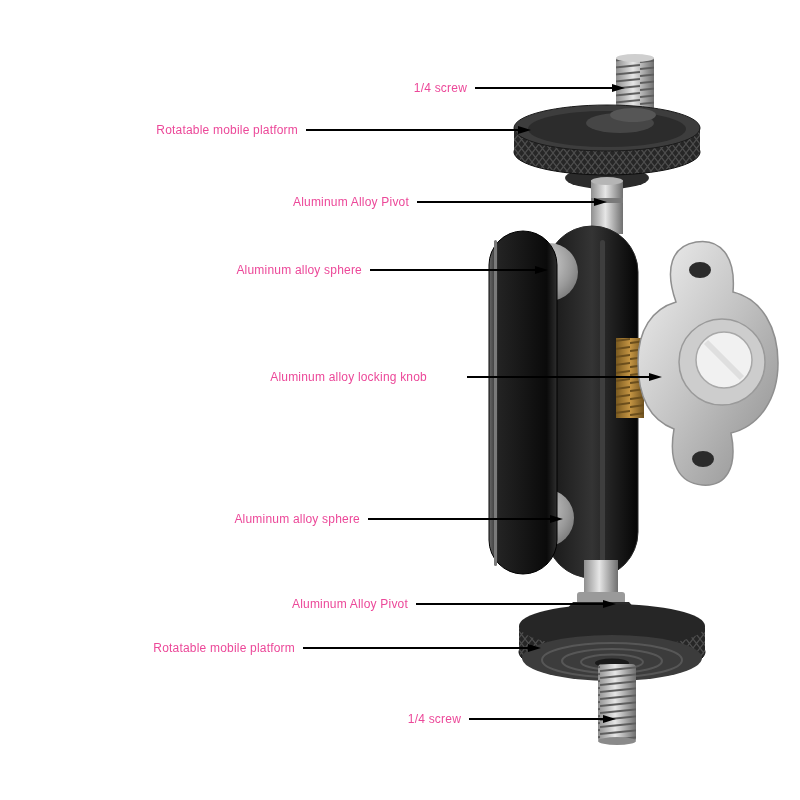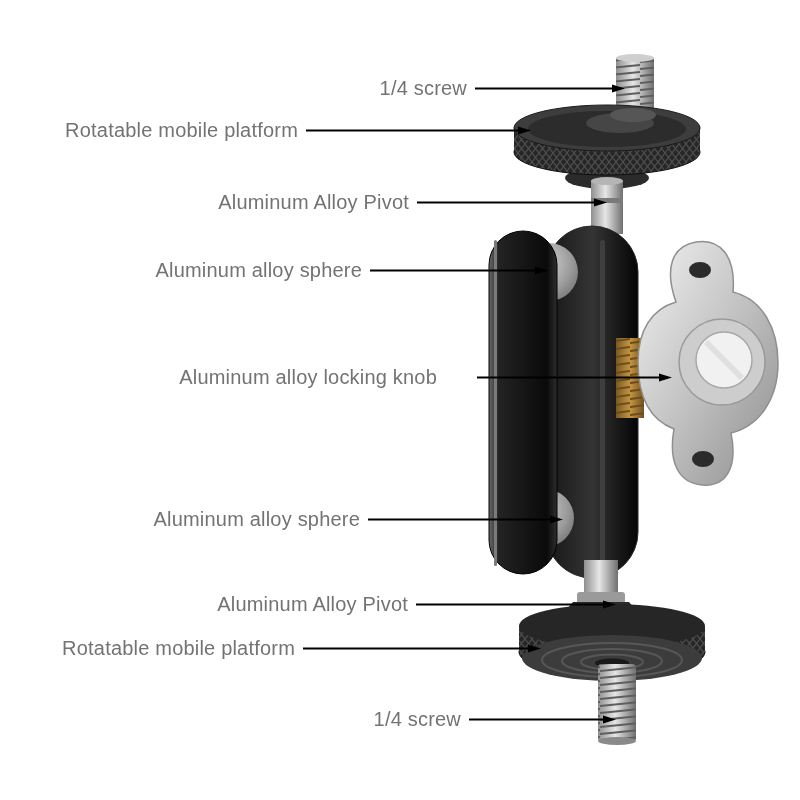--- a/index.html
+++ b/index.html
@@ -15,22 +15,22 @@
 
   .annotation {
     position:absolute;
     display:flex;
     align-items:center;
     gap:8px;
     white-space:nowrap;
     transform:translateY(-50%);
   }
   .annotation .label {
-    font-size:20px;
-    color:#737373;
+    font-size:12px;
+    color:#ec4899;
     letter-spacing:0.2px;
   }
   .arrow {
     position:relative;
     height:2px;
     background:#000000;
     flex:0 0 auto;
   }
   .arrow::after {
     content:"";
@@ -42,21 +42,21 @@
     border-left:13px solid #000000;
     border-top:4.5px solid transparent;
     border-bottom:4.5px solid transparent;
   }
 
   
   #ann-0 { top:88px;  right:188px; } #ann-0 .arrow { width:137px; }
   #ann-1 { top:130px; right:282px; } #ann-1 .arrow { width:212px; }
   #ann-2 { top:202px; right:206px; } #ann-2 .arrow { width:177px; }
   #ann-3 { top:270px; right:265px; } #ann-3 .arrow { width:165px; }
-  #ann-4 { top:377px; right:141px;gap:40px; } #ann-4 .arrow { width:182px; }
+  #ann-4 { top:377px; right:151px;gap:40px; } #ann-4 .arrow { width:182px; }
   #ann-5 { top:519px; right:250px; } #ann-5 .arrow { width:182px; }
   #ann-6 { top:604px; right:197px; } #ann-6 .arrow { width:187px; }
   #ann-7 { top:648px; right:272px; } #ann-7 .arrow { width:225px; }
   #ann-8 { top:719px; right:197px; } #ann-8 .arrow { width:134px; }
 </style>
 </head>
 <body>
 
 <div class="stage">
 

